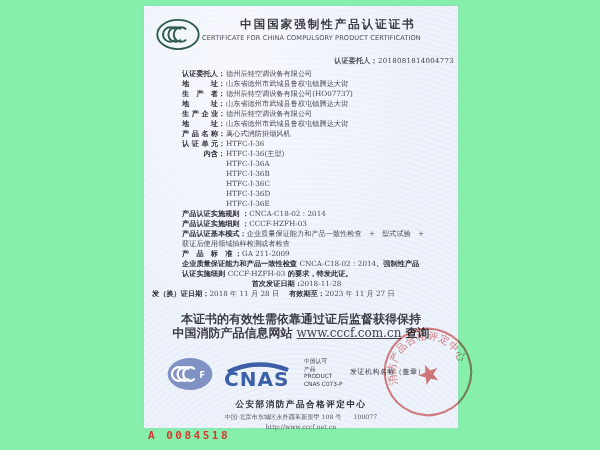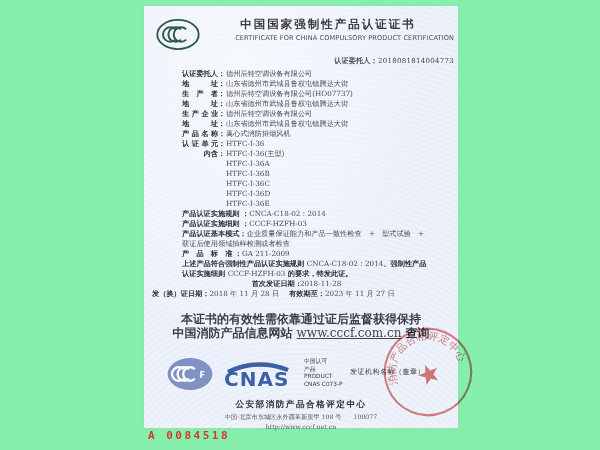--- a/index.html
+++ b/index.html
@@ -12,21 +12,21 @@
       repeating-radial-gradient(circle at 50% 130%, rgba(150,170,215,.05) 0 2px, rgba(255,255,255,0) 2px 5px),
       #edf2fb;
     box-shadow:0 0 2px rgba(170,185,215,.55);
   }
   .b{font-weight:bold;}
   
   .ccc-logo{position:absolute;left:11px;top:11px;width:46px;height:35px;}
   .title{position:absolute;left:58px;top:11px;width:252px;text-align:center;
     font-family:"DejaVu Sans", sans-serif;font-weight:bold;font-size:11.5px;
     letter-spacing:2px;color:#38383e;}
-  .subtitle{position:absolute;left:58px;top:28px;width:252px;text-align:right;
+  .subtitle{position:absolute;left:58px;top:28px;width:252px;text-align:left;
     font-family:"DejaVu Sans", sans-serif;font-size:6.6px;color:#4c4c55;letter-spacing:.1px;}
   .certno{position:absolute;right:4px;top:50px;font-size:7px;color:#45454f;letter-spacing:.3px;}
   
   .cbody{position:absolute;left:38px;top:63px;width:254px;font-size:7.2px;line-height:10px;color:#4a4a58;}
   .row{white-space:nowrap;}
   .lbl{font-weight:bold;color:#2f2f3a;}
   .lbl5{display:inline-block;width:44px;}
   .model{margin-left:44px;}
   .stmt .b{color:#2f2f3a;}
   .center-row{text-align:center;padding-right:25px;}
@@ -93,21 +93,21 @@
       <div class="row model">HTFC-I-36C</div>
       <div class="row model">HTFC-I-36D</div>
       <div class="row model">HTFC-I-36E</div>
 
       <div class="row"><span class="lbl">产品认证实施规则 ：</span><span>CNCA-C18-02：2014</span></div>
       <div class="row"><span class="lbl">产品认证实施细则 ：</span><span>CCCF-HZFH-03</span></div>
       <div class="row"><span class="lbl">产品认证基本模式：</span><span>企业质量保证能力和产品一致性检查　+　型式试验　+</span></div>
       <div class="row">获证后使用领域抽样检测或者检查</div>
       <div class="row"><span class="lbl">产　品　标　准 ：</span><span>GA 211-2009</span></div>
 
-      <div class="row stmt"><span class="b">上述产品符合强制性产品认证实施规则 </span><span>CNCA-C18-02：2014</span><span class="b">、强制性产品</span></div>
+      <div class="row stmt"><span class="b">企业质量保证能力和产品一致性检查 </span><span>CNCA-C18-02：2014</span><span class="b">、强制性产品</span></div>
       <div class="row stmt"><span class="b">认证实施细则 </span><span>CCCF-HZFH-03</span><span class="b"> 的要求，特发此证。</span></div>
 
       <div class="row center-row"><span class="lbl">首次发证日期 :</span><span>2018-11-28</span></div>
       <div class="row dates-row"><span class="lbl">发（换）证日期：</span><span>2018 年 11 月 28 日</span><span class="lbl gap">有效期至：</span><span>2023 年 11 月 27 日</span></div>
     </div>
 
     <div class="notes">
       <div>本证书的有效性需依靠通过证后监督获得保持</div>
       <div><span>中国消防产品信息网站 </span><span class="link">www.cccf.com.cn</span><span> 查询</span></div>
     </div>

